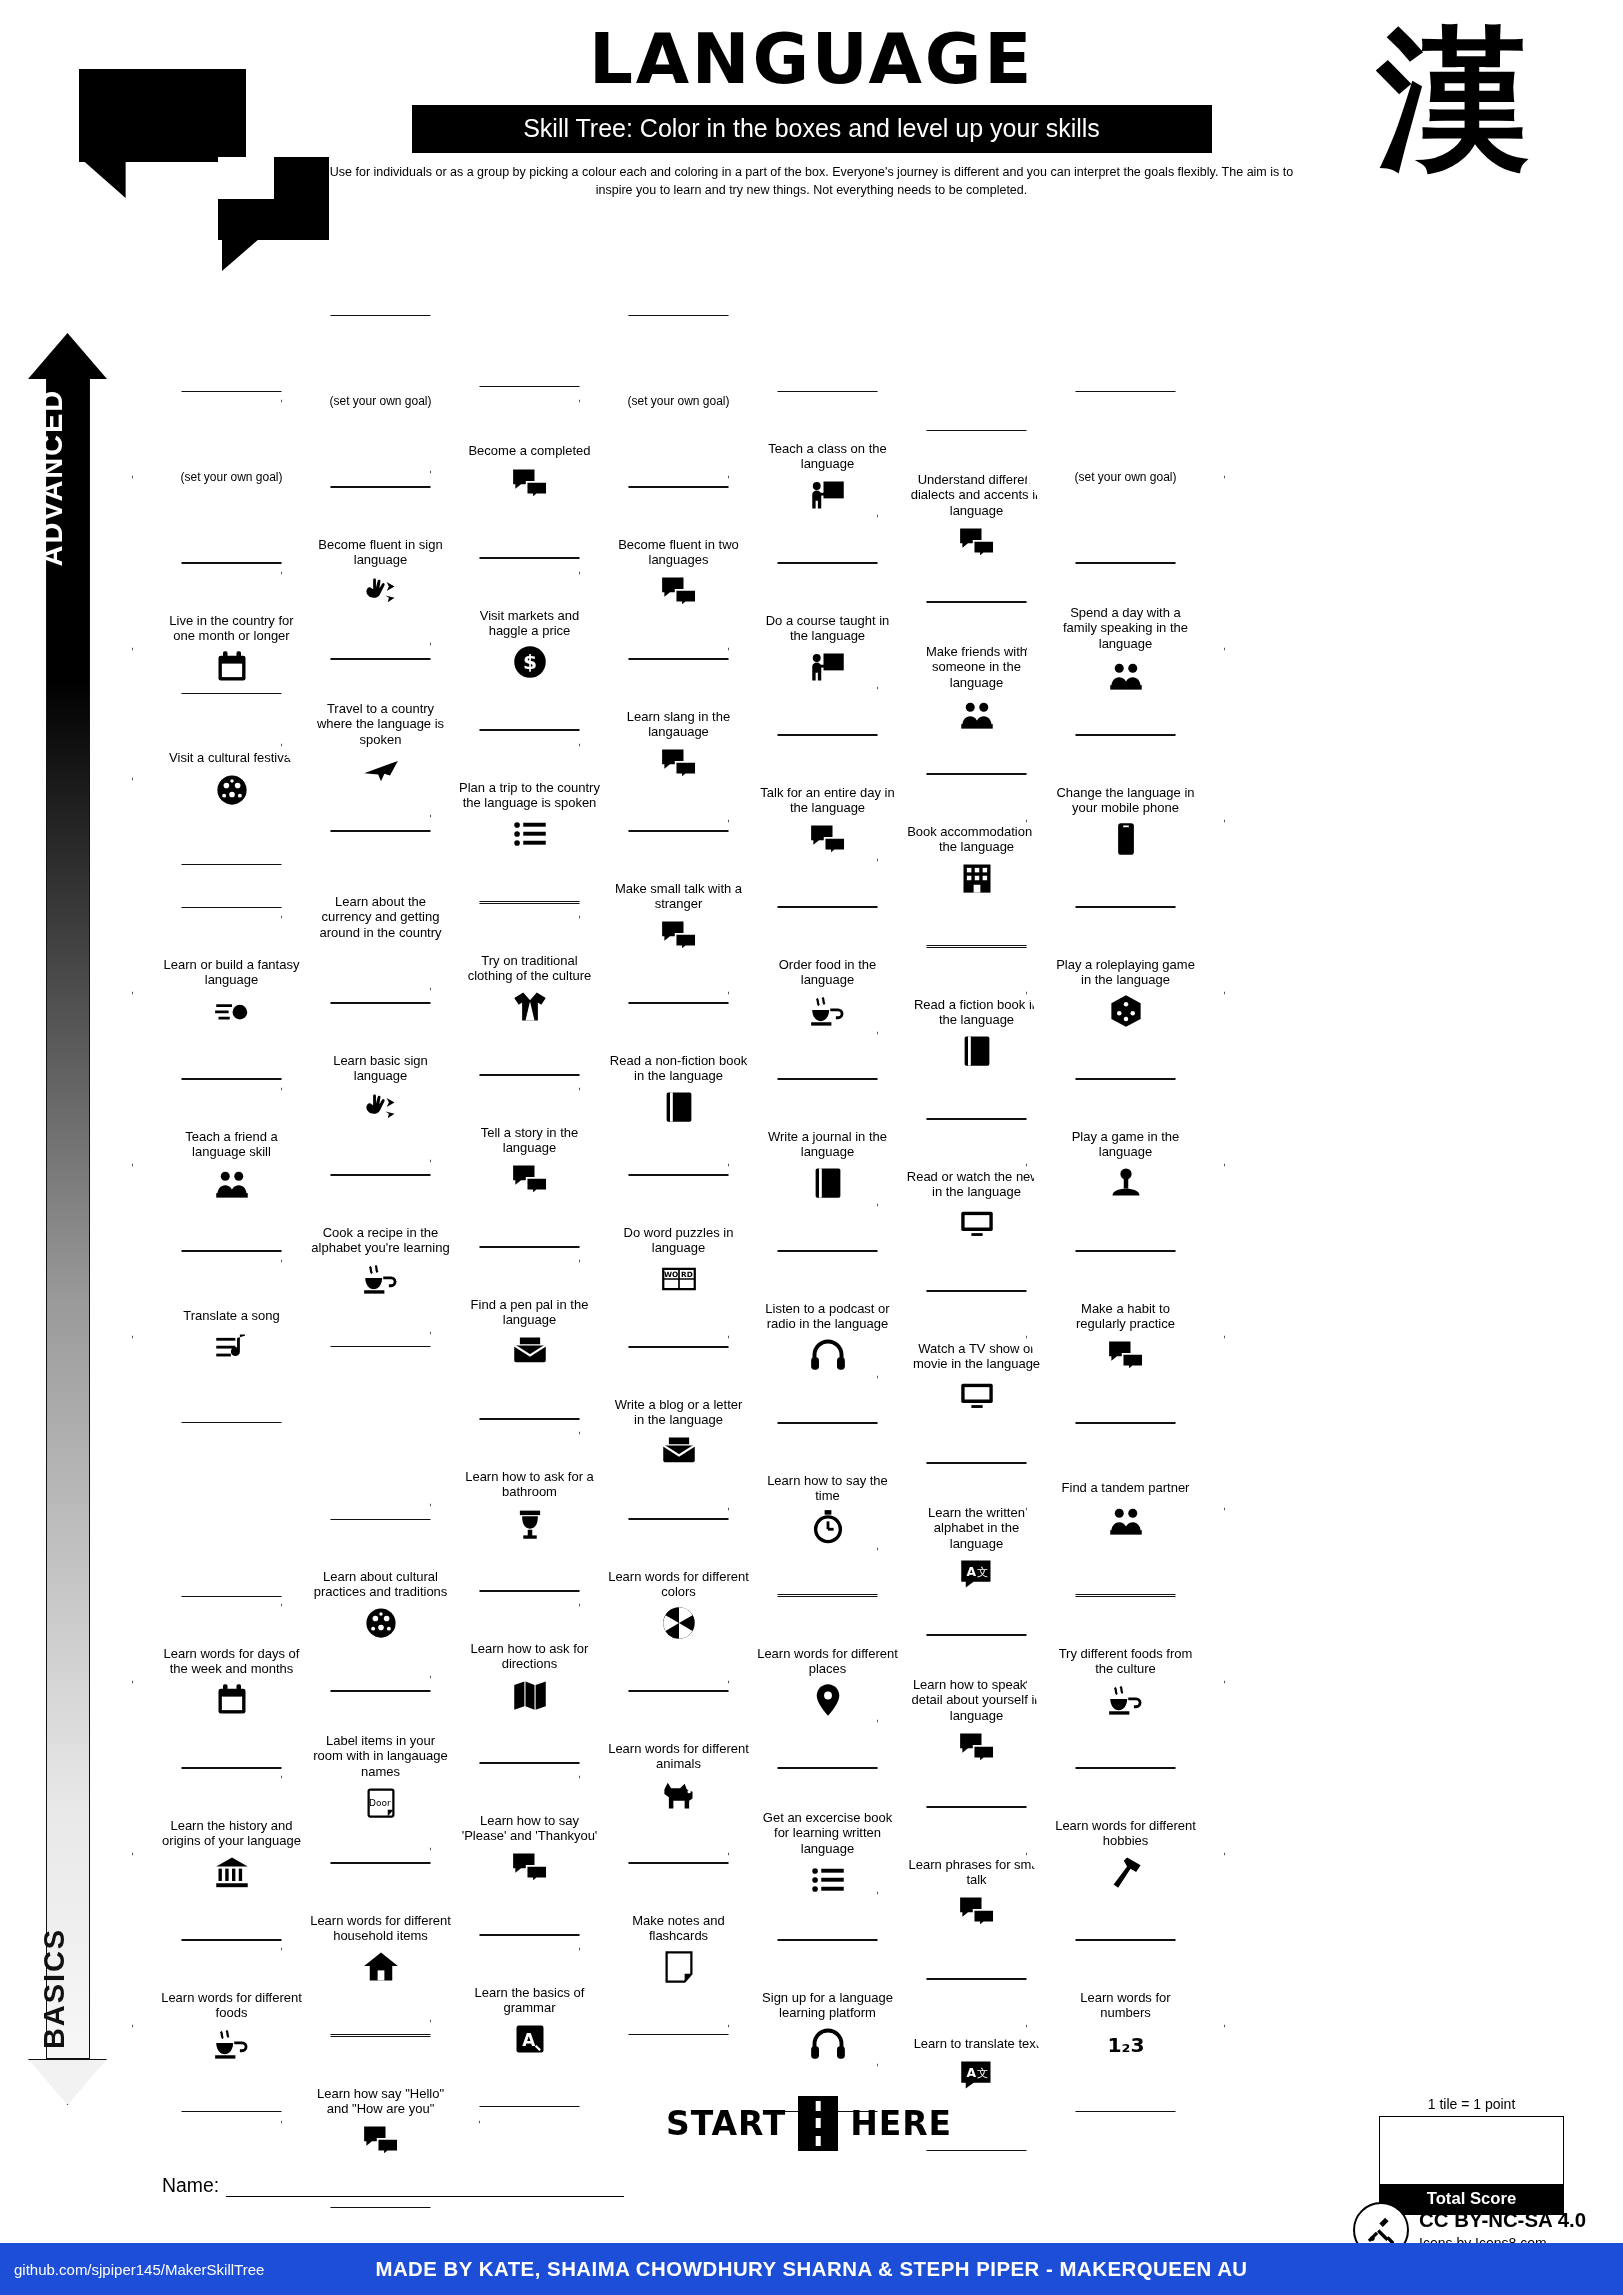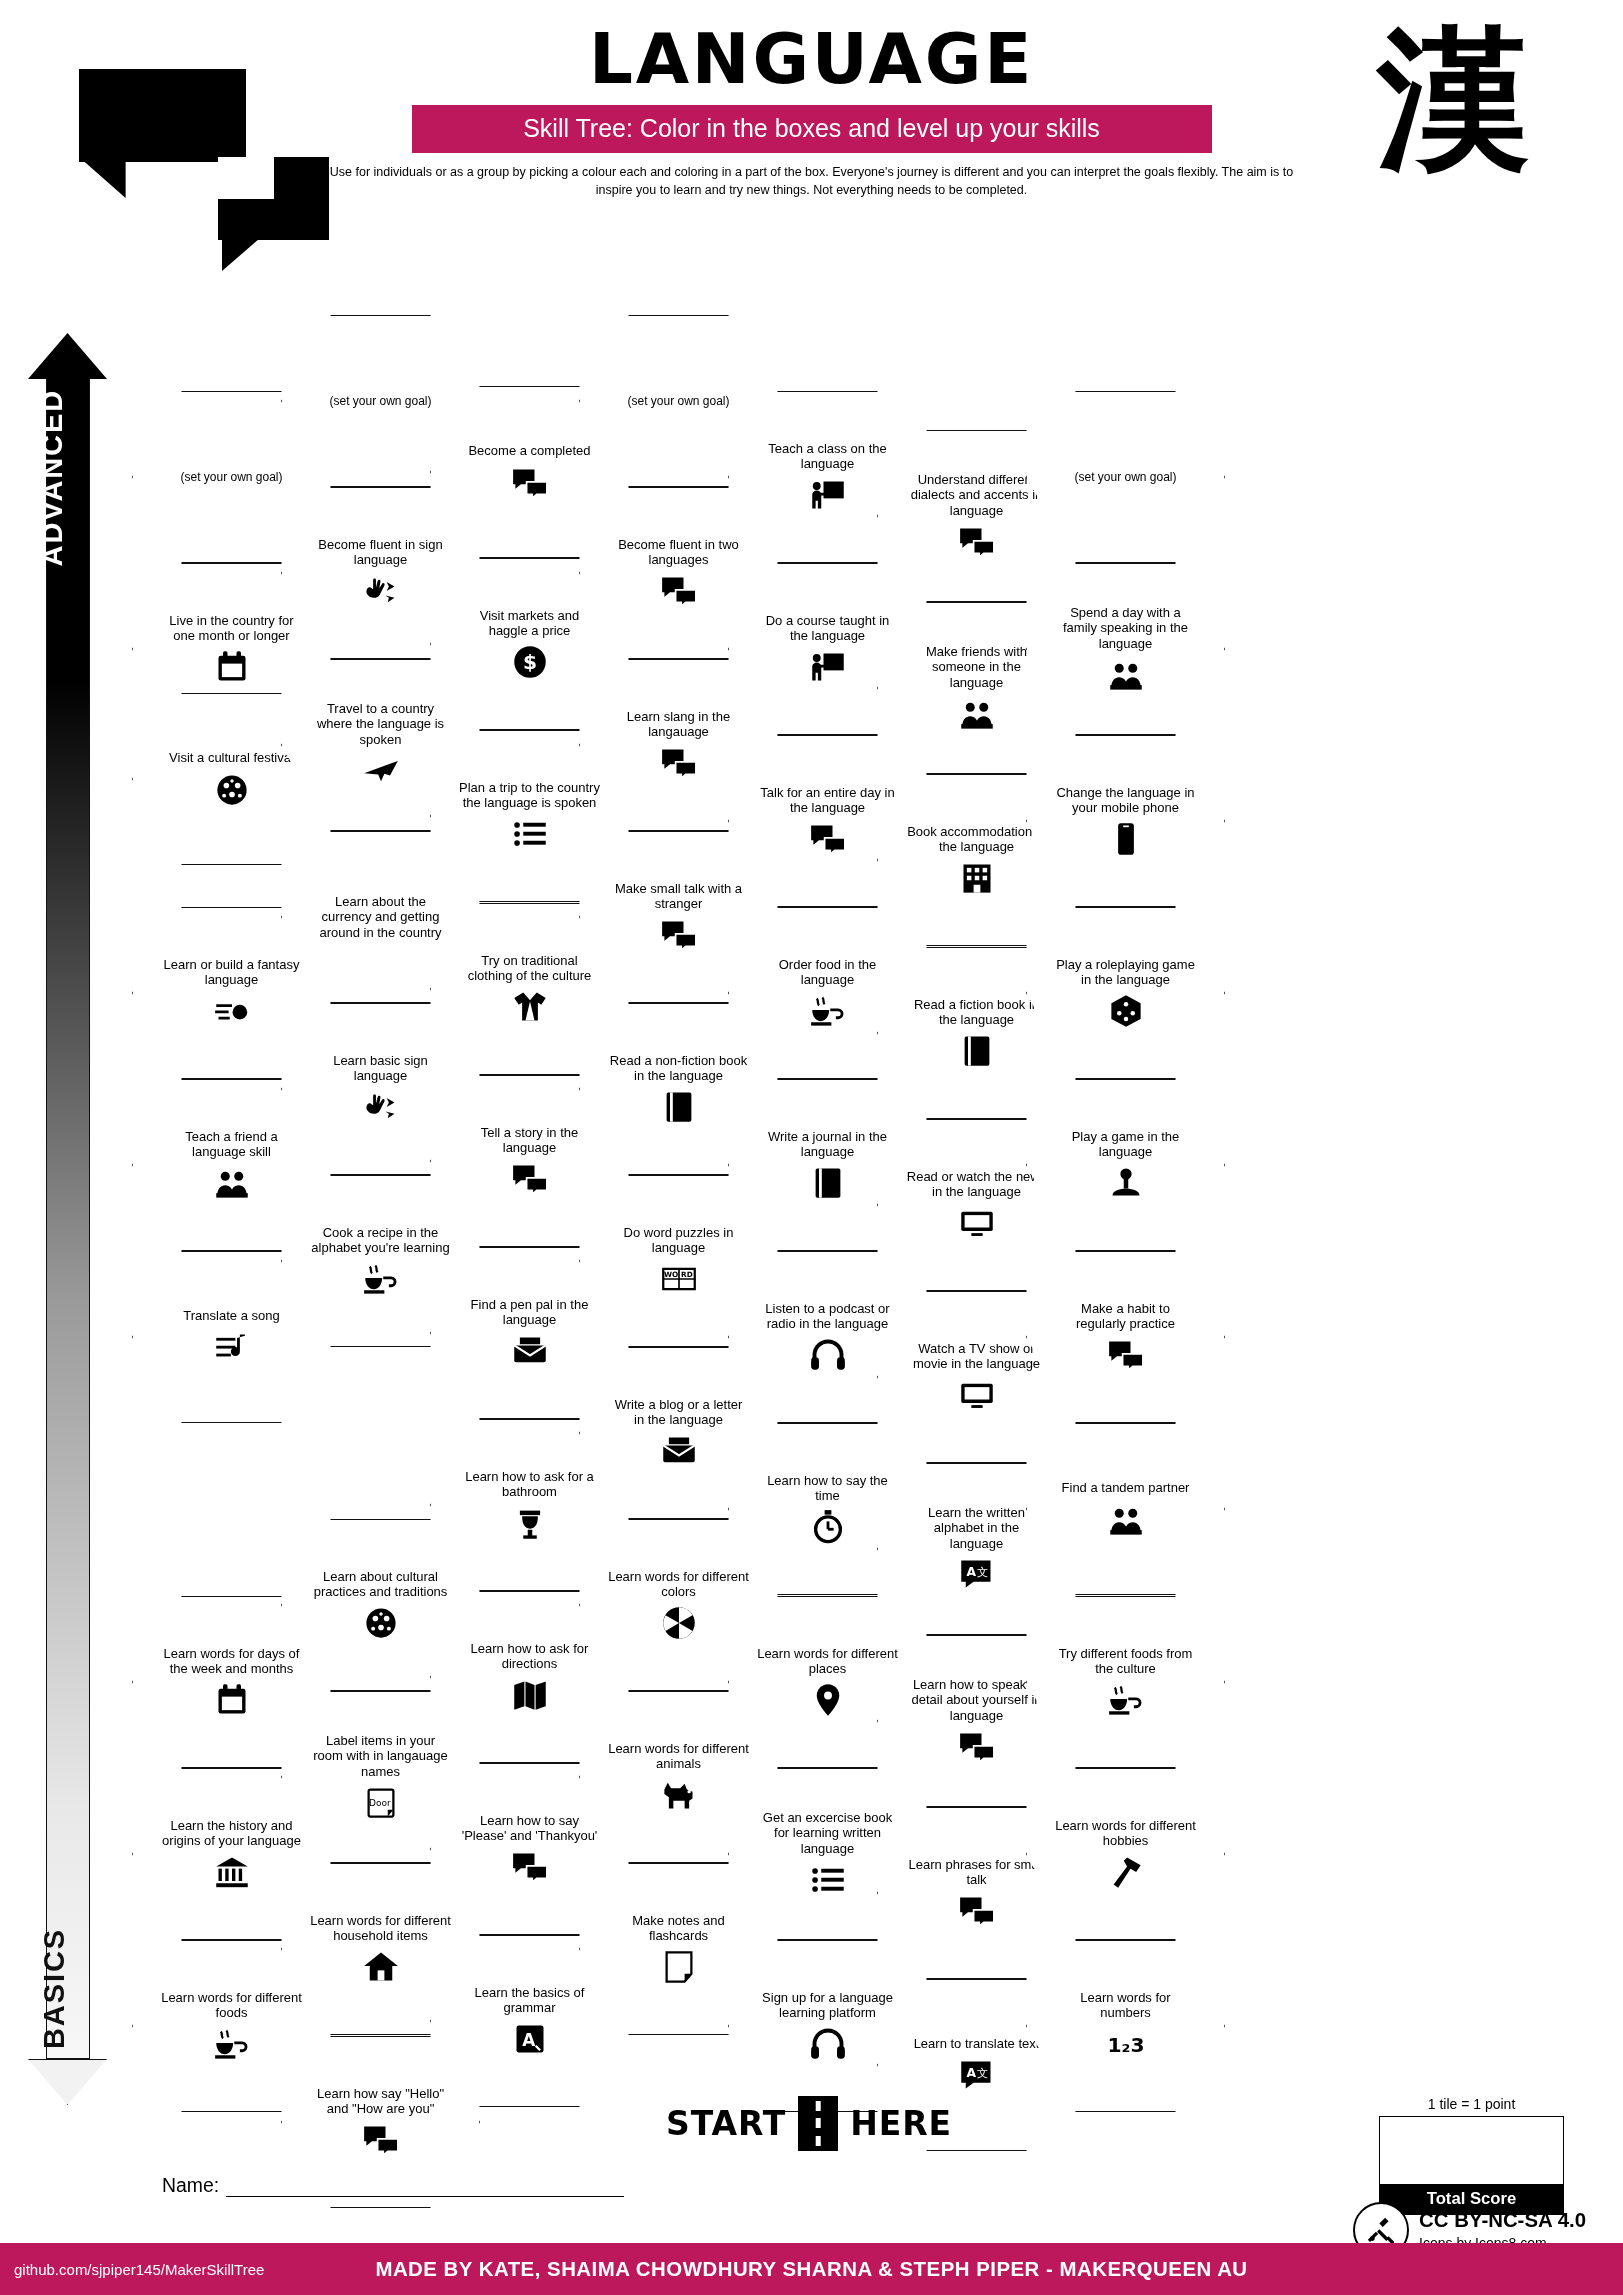--- a/index.html
+++ b/index.html
@@ -30,21 +30,21 @@
     font-weight: bold;
     letter-spacing: 2.8px;
     margin: 0;
     padding-top: 25.4px;
     line-height: 1;
     font-family: "DejaVu Sans", sans-serif;
   }
   #subtitle-bar {
     margin: 11px auto 0 auto;
     width: 800px;
-    background:#be185d; color:#fff;
+    background:#000000; color:#fff;
     text-align:center;
     font-size: 25px;
     padding: 8.3px 0 10.2px 0;
     font-weight: normal;
   }
   #blurb {
     margin: 10.2px auto 0 auto;
     width: 971px;
     text-align:center;
     font-size: 12.5px;
@@ -157,21 +157,21 @@
     display:flex; align-items:center; justify-content:center;
   }
   #cc .badge svg { width: 37px; height: 37px; }
   #cc .ccwrap { display:flex; flex-direction:column; gap: 2.8px; }
   #cc .lic { font-size: 20.4px; font-weight:bold; }
   #cc .icons8 { font-size: 14px; }
 
   
   #footer {
     position:absolute; left:0; bottom:0; width: 1623px; height: 52px;
-    background:#be185d; color:#fff;
+    background:#1d4ed8; color:#fff;
     display:flex; align-items:center;
   }
   #footer .gh { font-size: 15px; padding-left: 14px; width: 324px; }
   #footer .made { flex:1; text-align:center; font-size: 20.4px; font-weight:bold; letter-spacing:0.5px; }
   #footer .right { width: 324px; }
 </style>
 </head>
 <body>
 
 <div id="header">

